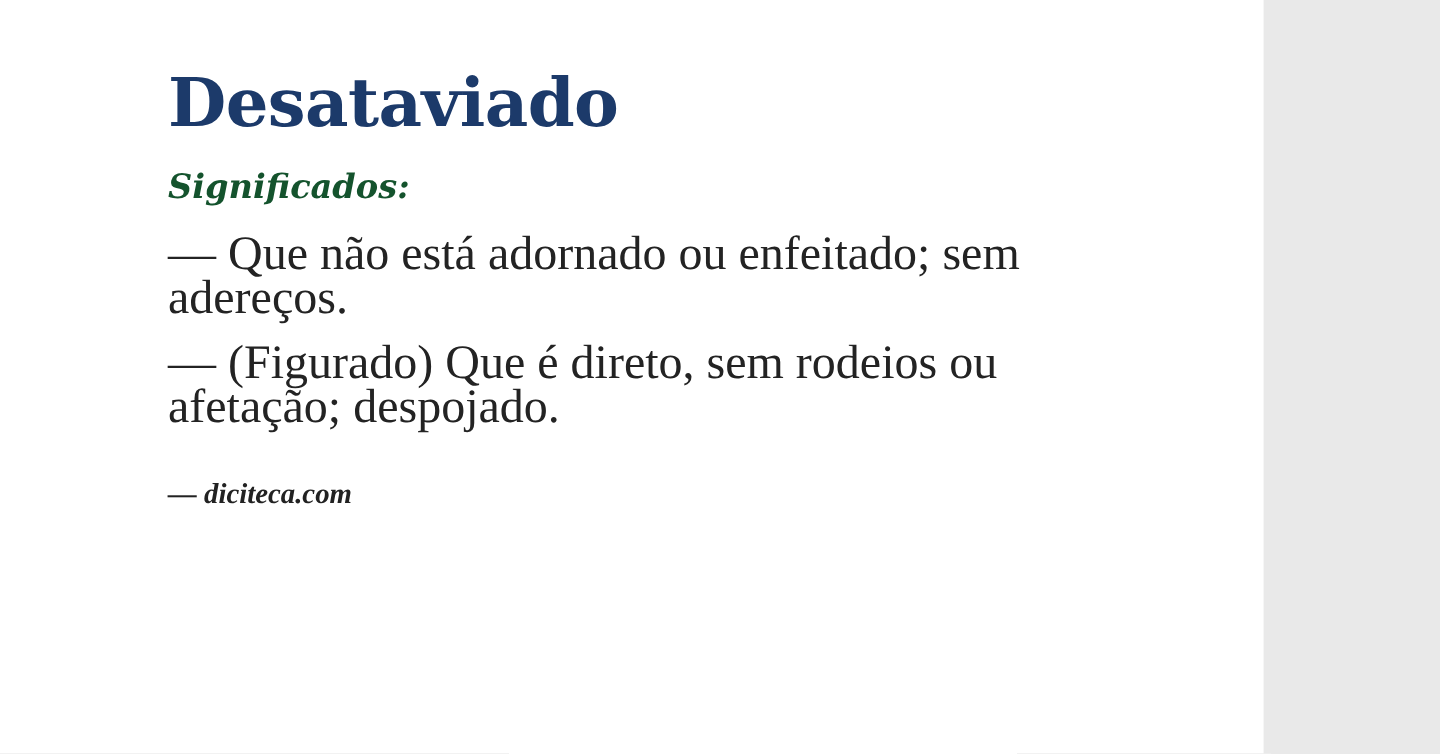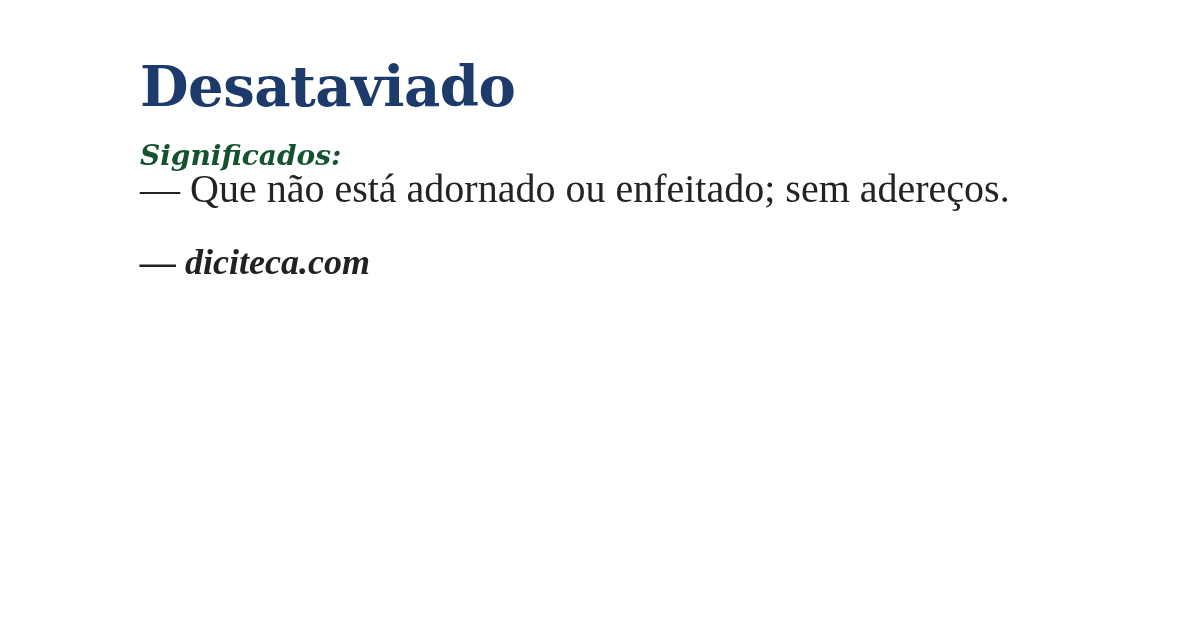--- a/index.html
+++ b/index.html
@@ -3,21 +3,21 @@
 <meta charset="utf-8">
 <style>
   * { margin: 0; padding: 0; box-sizing: border-box; }
   html, body { background: #e9e9e9; }
   body {
     width: 1200px;
     font-family: "Liberation Serif", serif;
   }
   .card {
     position: relative;
-    width: 1200px;
+    width: 1053px;
     height: 628px;
     background: #ffffff;
     overflow: hidden;
   }
   .content {
     padding: 58px 130px 0 140px;
   }
   .word-title {
     font-family: "DejaVu Serif", serif;
     font-weight: 700;
@@ -29,50 +29,52 @@
   .meanings-label {
     margin-top: 27px;
     font-family: "DejaVu Serif", serif;
     font-weight: 700;
     font-style: italic;
     font-size: 28px;
     line-height: 29px;
     color: #14532d;
   }
   .meanings {
+    margin-top: 22px;
     max-width: 925px;
   }
   .meaning {
     font-family: "Liberation Serif", serif;
     font-size: 40px;
     line-height: 37px;
     color: #232323;
     margin-bottom: 17px;
   }
   .meaning:last-child { margin-bottom: 0; }
   .footer {
     margin-top: 40px;
     font-family: "Liberation Serif", serif;
     font-style: italic;
     font-weight: 600;
-    font-size: 36px;
+    font-size: 24px;
     line-height: 30px;
     color: #222222;
   }
 </style>
 </head>
 <body>
 
 <div class="card">
   <div class="content">
 
     <h1 class="word-title">Desataviado</h1>
 
     <h2 class="meanings-label">Significados:</h2>
 
     <div class="meanings">
       <p class="meaning">— Que não está adornado ou enfeitado; sem adereços.</p>
+      <p class="meaning">— (Figurado) Que é direto, sem rodeios ou afetação; despojado.</p>
     </div>
 
     <div class="footer">— diciteca.com</div>
 
   </div>
 </div>
 
 </body></html>

